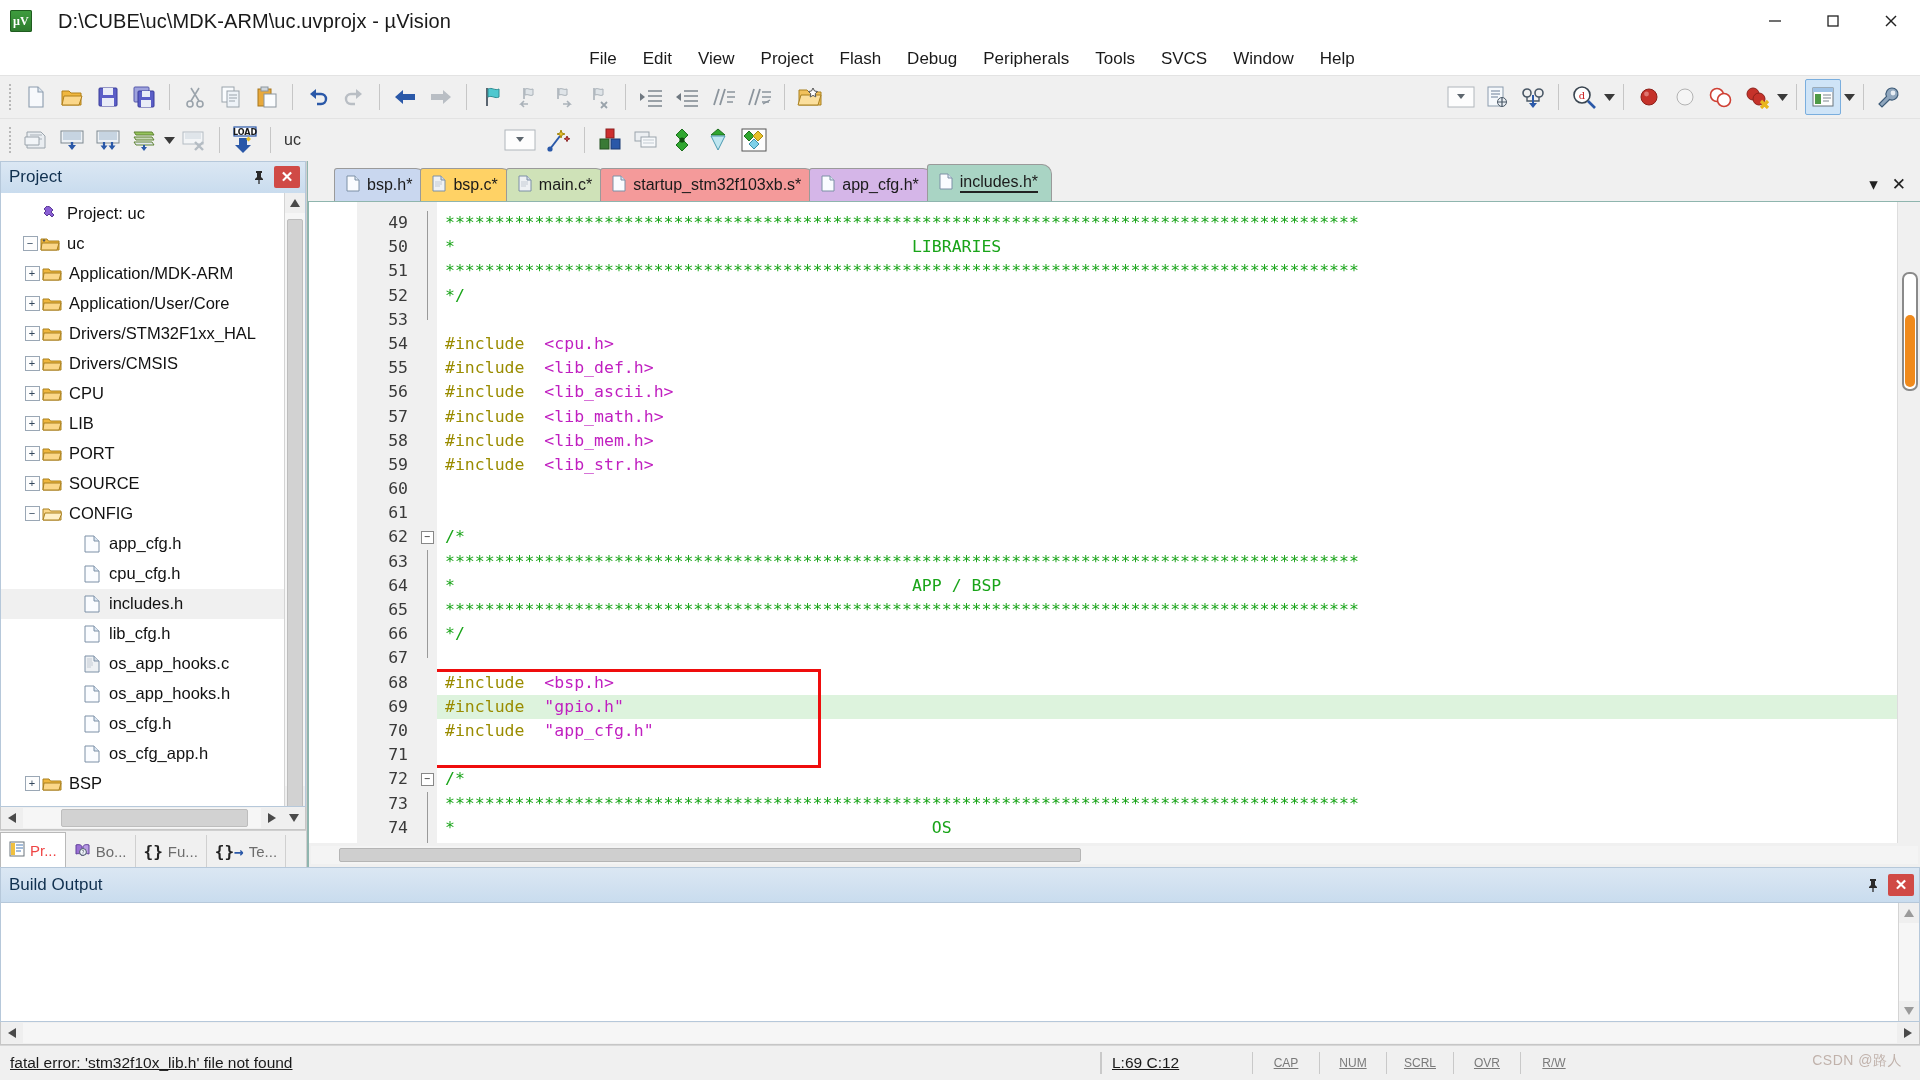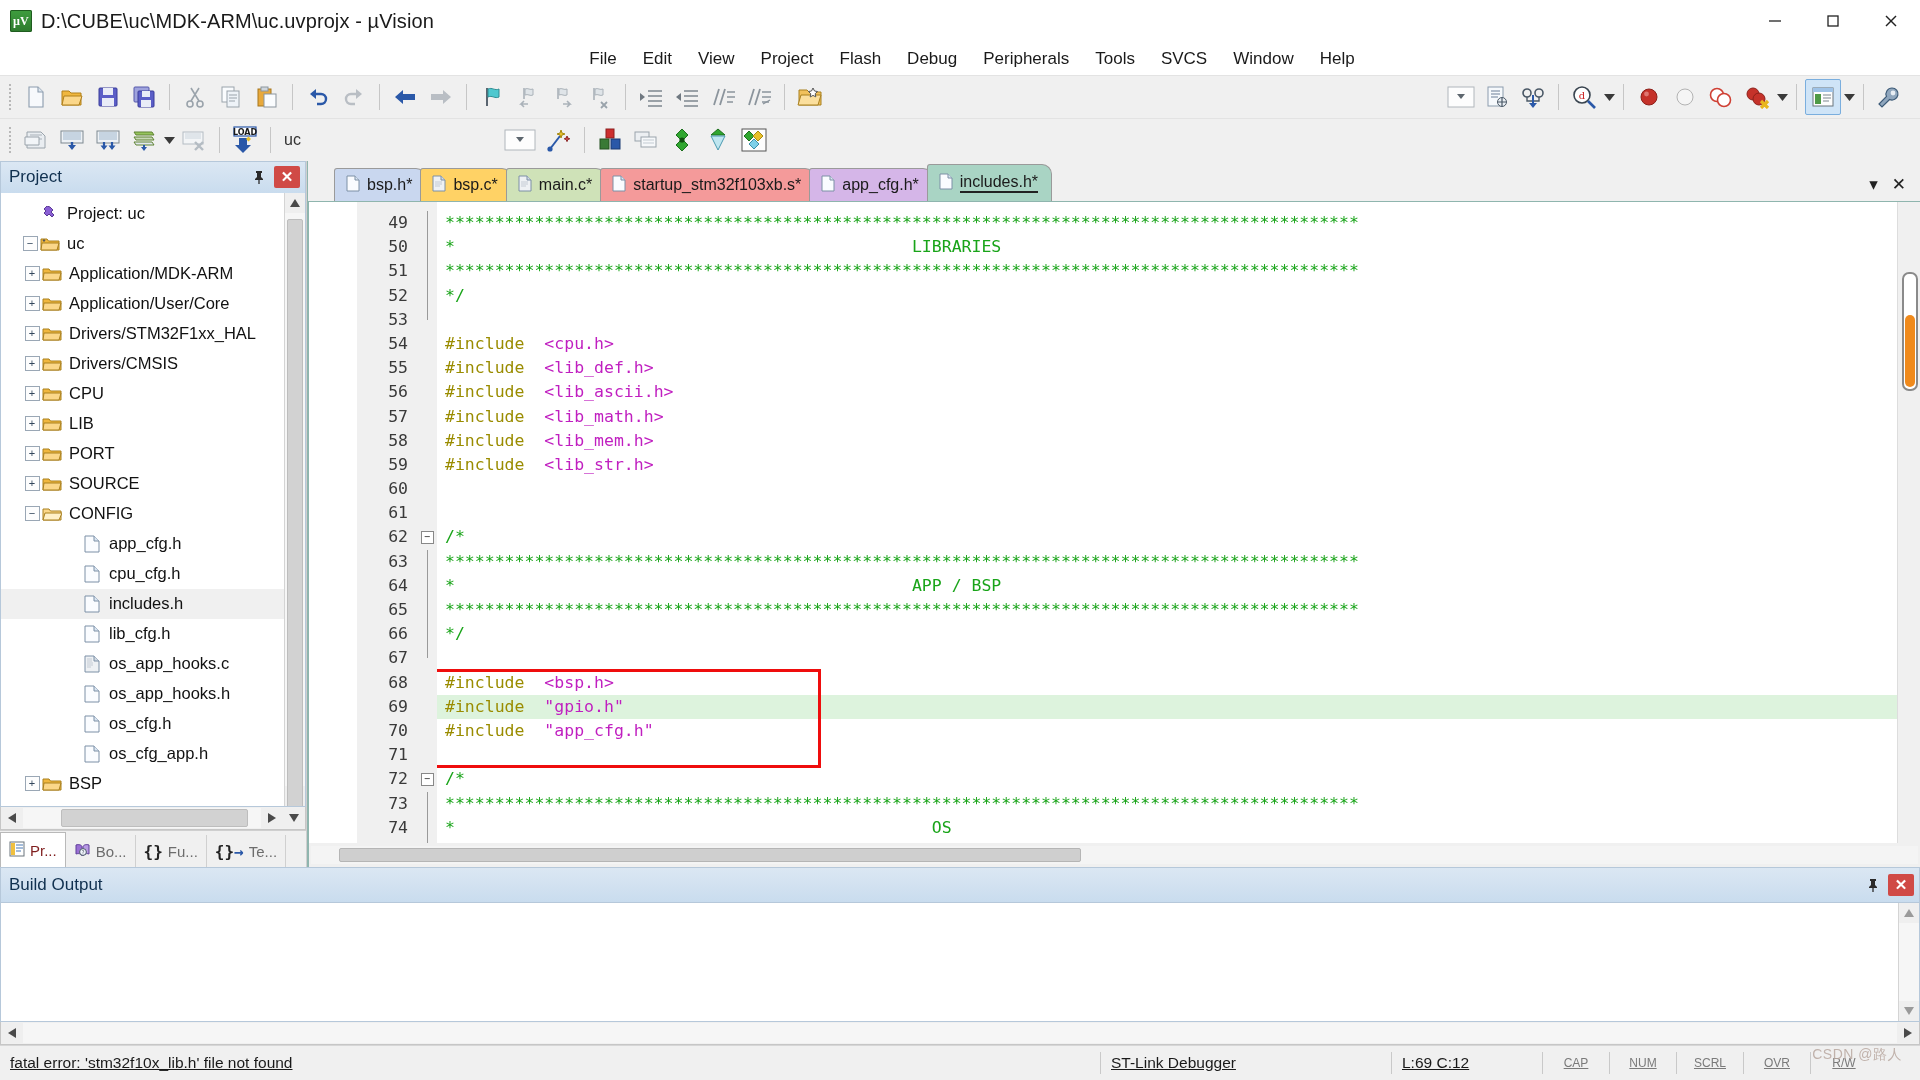--- a/index.html
+++ b/index.html
@@ -8,21 +8,21 @@
     background:#ffffff;
     font-family:"Liberation Sans",sans-serif;
     font-size:16px;color:#000;
     -webkit-font-smoothing:antialiased;
   }
   .app{width:1920px;height:1080px;display:flex;flex-direction:column;background:#f0f0f0;}
 
   
   .titlebar{height:42px;background:#ffffff;display:flex;align-items:center;flex:0 0 auto;
             border-bottom:1px solid #ffffff;}
-  .title-icon{width:22px;height:22px;margin-left:10px;margin-right:9px;position:relative;
+  .title-icon{width:22px;height:22px;margin-left:10px;margin-right:26px;position:relative;
               background:linear-gradient(#3f9e3f,#2d7a2d);border-radius:2px;
               box-shadow:inset 0 0 0 1px #1f5c1f;}
   .title-icon b{position:absolute;left:3px;top:1px;color:#fff;font-size:12px;font-weight:bold;
                 font-family:"Liberation Serif",serif;line-height:20px;}
   .title-text{font-size:20px;color:#1a1a1a;letter-spacing:.1px;}
   .win-btns{margin-left:auto;display:flex;height:42px;}
   .win-btn{width:58px;height:42px;display:flex;align-items:center;justify-content:center;
            font-size:19px;color:#222;}
   .win-btn svg{display:block;}
 
@@ -77,21 +77,21 @@
   .hscroll{height:22px;background:#f0f0f0;display:flex;align-items:center;border:1px solid #c6c6c6;
            border-top:none;flex:0 0 auto;}
   .hs-arrow{width:22px;height:20px;display:flex;align-items:center;justify-content:center;background:#efefef;}
   .hs-track{flex:1 1 auto;height:20px;background:#f6f6f6;position:relative;}
   .hs-thumb{position:absolute;left:38px;width:185px;top:1px;bottom:1px;background:#d2d2d2;
             border:1px solid #bdbdbd;border-radius:2px;}
   .proj-tabs{height:36px;background:#f0f0f0;display:flex;align-items:flex-end;flex:0 0 auto;
              border-top:1px solid #cfcfcf;}
   .ptab{display:flex;align-items:center;gap:5px;height:32px;padding:0 8px;font-size:15px;color:#6d6d6d;
         border-right:1px solid #d0d0d0;}
-  .ptab.active{background:#fff;color:#7f1d1d;border:1px solid #b9b9b9;border-bottom:none;height:34px;}
+  .ptab.active{background:#fff;color:#ef4444;border:1px solid #b9b9b9;border-bottom:none;height:34px;}
 
   
   .editor{flex:1 1 auto;display:flex;flex-direction:column;min-width:0;background:#f0f0f0;
           border-left:1px solid #8fb5ae;}
   .tabstrip{height:40px;display:flex;align-items:flex-end;background:#f0f0f0;flex:0 0 auto;
             position:relative;padding-left:26px;}
   .etab{height:32px;display:flex;align-items:center;gap:7px;padding:0 13px 0 11px;font-size:16px;
         color:#1a1a1a;border:1px solid #9a9a9a;border-bottom:none;
         border-radius:3px 10px 0 0;margin-right:-6px;position:relative;}
   .etab.active{height:36px;font-weight:normal;z-index:9;}
@@ -140,21 +140,21 @@
   .bo-text{flex:1 1 auto;padding:6px 8px;font-family:"DejaVu Sans Mono",monospace;font-size:15px;}
   .bo-hscroll{height:22px;background:#f0f0f0;display:flex;align-items:center;border:1px solid #c6c6c6;
               border-top:none;}
 
   
   .statusbar{height:34px;background:#f0f0f0;display:flex;align-items:center;flex:0 0 auto;
              border-top:1px solid #d6d6d6;position:relative;}
   .sb-cell{height:34px;display:flex;align-items:center;padding:0 10px;font-size:15.5px;color:#1a1a1a;text-decoration:underline;}
   .sb-div{width:1px;height:22px;background:#c9c9c9;}
   .sb-flag{width:46px;justify-content:center;color:#7a7a7a;font-size:12px;}
-  .watermark{position:absolute;right:18px;top:0;font-size:14px;color:#b9a8a0;opacity:.85;
+  .watermark{position:absolute;right:18px;top:6px;font-size:14px;color:#b9a8a0;opacity:.85;
              letter-spacing:.5px;pointer-events:none;}
 </style>
 </head>
 <body>
 
 <div class="app">
 
   <div class="titlebar">
     <div class="title-icon">
         <b>µV</b>
@@ -1123,21 +1123,20 @@
         <svg width="8" height="10" viewBox="0 0 8 10">
             <path d="M8 5L0 0v10z" fill="#4a4a4a"></path>
           </svg>
       </div>
     </div>
   </div>
 
   <div class="statusbar">
     <div class="sb-cell" style="width:1080px">fatal error: 'stm32f10x_lib.h' file not found</div>
     <div class="sb-div"></div>
-    <div class="sb-cell" style="width:270px">ST-Link Debugger</div>
     <div class="sb-div"></div>
     <div class="sb-cell" style="width:130px">L:69 C:12</div>
     <div class="sb-div"></div>
     <div class="sb-cell sb-flag">CAP</div>
     <div class="sb-div"></div>
     <div class="sb-cell sb-flag">NUM</div>
     <div class="sb-div"></div>
     <div class="sb-cell sb-flag">SCRL</div>
     <div class="sb-div"></div>
     <div class="sb-cell sb-flag">OVR</div>

